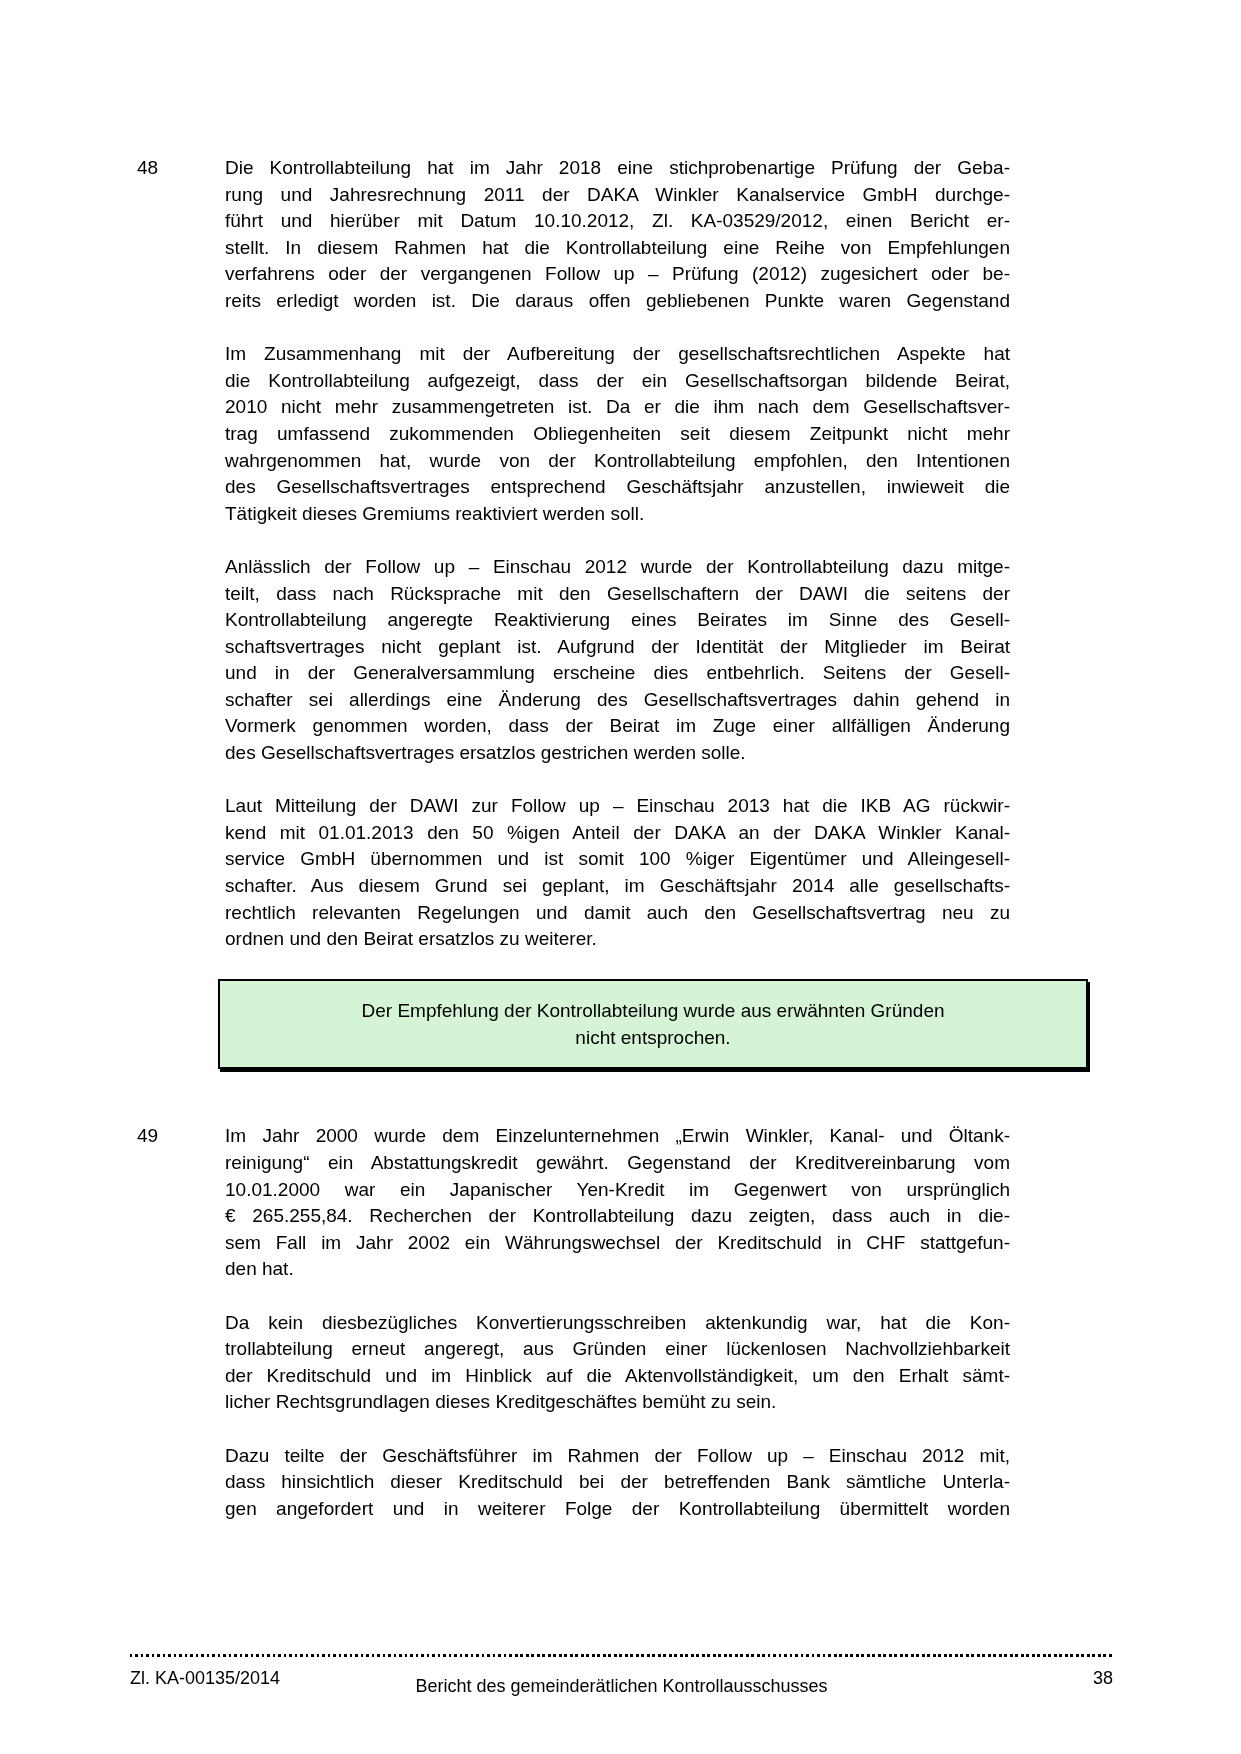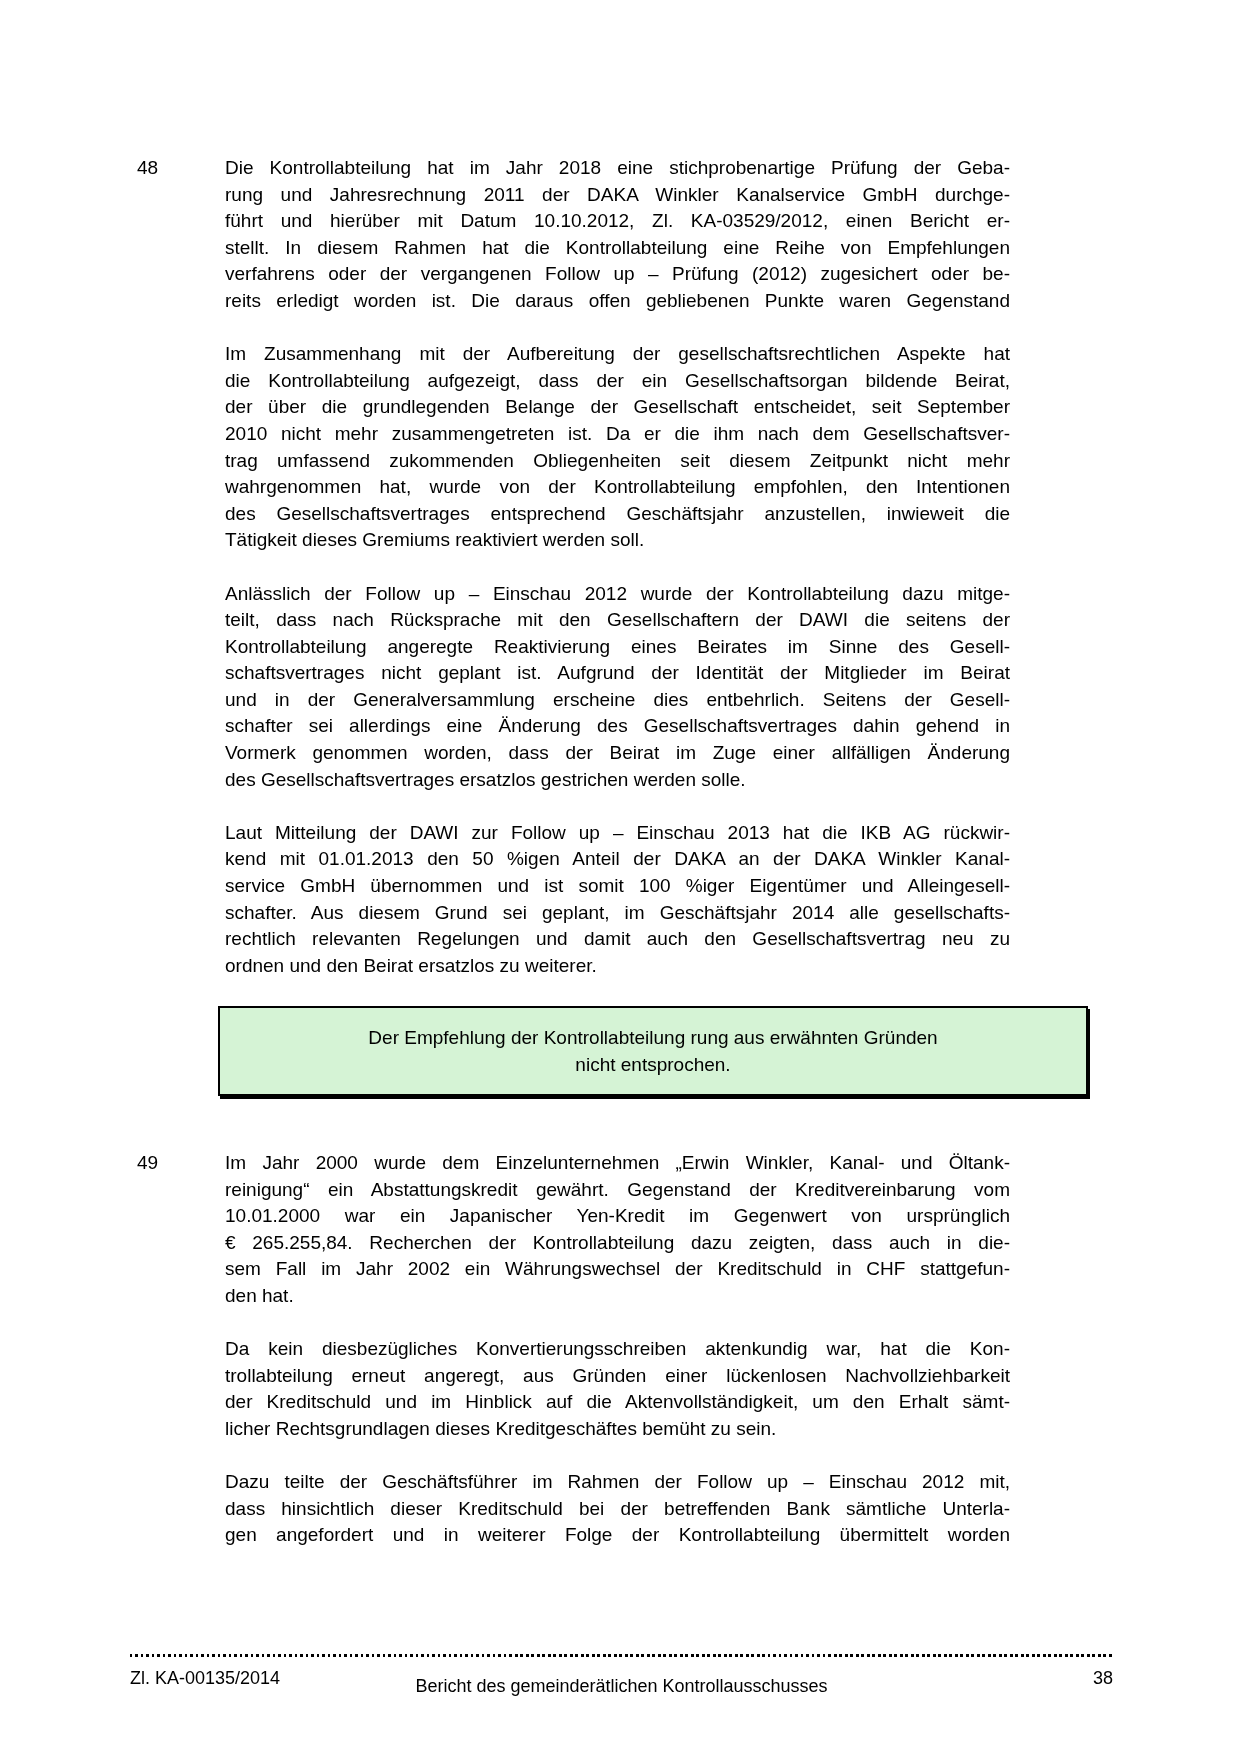--- a/index.html
+++ b/index.html
@@ -81,21 +81,20 @@
             <div class="line">Die Kontrollabteilung hat im Jahr 2018 eine stichprobenartige Prüfung der Geba-</div>
             <div class="line">rung und Jahresrechnung 2011 der DAKA Winkler Kanalservice GmbH durchge-</div>
             <div class="line">führt und hierüber mit Datum 10.10.2012, Zl. KA-03529/2012, einen Bericht er-</div>
             <div class="line">stellt. In diesem Rahmen hat die Kontrollabteilung eine Reihe von Empfehlungen</div>
             <div class="line">verfahrens oder der vergangenen Follow up – Prüfung (2012) zugesichert oder be-</div>
             <div class="line">reits erledigt worden ist. Die daraus offen gebliebenen Punkte waren Gegenstand</div>
           </div>
           <div class="para">
             <div class="line">Im Zusammenhang mit der Aufbereitung der gesellschaftsrechtlichen Aspekte hat</div>
             <div class="line">die Kontrollabteilung aufgezeigt, dass der ein Gesellschaftsorgan bildende Beirat,</div>
-            <div class="line">der über die grundlegenden Belange der Gesellschaft entscheidet, seit September</div>
             <div class="line">2010 nicht mehr zusammengetreten ist. Da er die ihm nach dem Gesellschaftsver-</div>
             <div class="line">trag umfassend zukommenden Obliegenheiten seit diesem Zeitpunkt nicht mehr</div>
             <div class="line">wahrgenommen hat, wurde von der Kontrollabteilung empfohlen, den Intentionen</div>
             <div class="line">des Gesellschaftsvertrages entsprechend Geschäftsjahr anzustellen, inwieweit die</div>
             <div class="line line-left">Tätigkeit dieses Gremiums reaktiviert werden soll.</div>
           </div>
           <div class="para">
             <div class="line">Anlässlich der Follow up – Einschau 2012 wurde der Kontrollabteilung dazu mitge-</div>
             <div class="line">teilt, dass nach Rücksprache mit den Gesellschaftern der DAWI die seitens der</div>
             <div class="line">Kontrollabteilung angeregte Reaktivierung eines Beirates im Sinne des Gesell-</div>
@@ -107,21 +106,21 @@
           </div>
           <div class="para">
             <div class="line">Laut Mitteilung der DAWI zur Follow up – Einschau 2013 hat die IKB AG rückwir-</div>
             <div class="line">kend mit 01.01.2013 den 50 %igen Anteil der DAKA an der DAKA Winkler Kanal-</div>
             <div class="line">service GmbH übernommen und ist somit 100 %iger Eigentümer und Alleingesell-</div>
             <div class="line">schafter. Aus diesem Grund sei geplant, im Geschäftsjahr 2014 alle gesellschafts-</div>
             <div class="line">rechtlich relevanten Regelungen und damit auch den Gesellschaftsvertrag neu zu</div>
             <div class="line line-left">ordnen und den Beirat ersatzlos zu weiterer.</div>
           </div>
           <div class="callout" style="background: rgb(213, 243, 213); border-color: rgb(0, 0, 0);">
-            <div class="callout-line">Der Empfehlung der Kontrollabteilung rung aus erwähnten Gründen</div>
+            <div class="callout-line">Der Empfehlung der Kontrollabteilung wurde aus erwähnten Gründen</div>
             <div class="callout-line">nicht entsprochen.</div>
           </div>
         </div>
       </div>
       <div class="section">
         <div class="section-number">49</div>
         <div class="section-body">
           <div class="para">
             <div class="line">Im Jahr 2000 wurde dem Einzelunternehmen „Erwin Winkler, Kanal- und Öltank-</div>
             <div class="line">reinigung“ ein Abstattungskredit gewährt. Gegenstand der Kreditvereinbarung vom</div>

